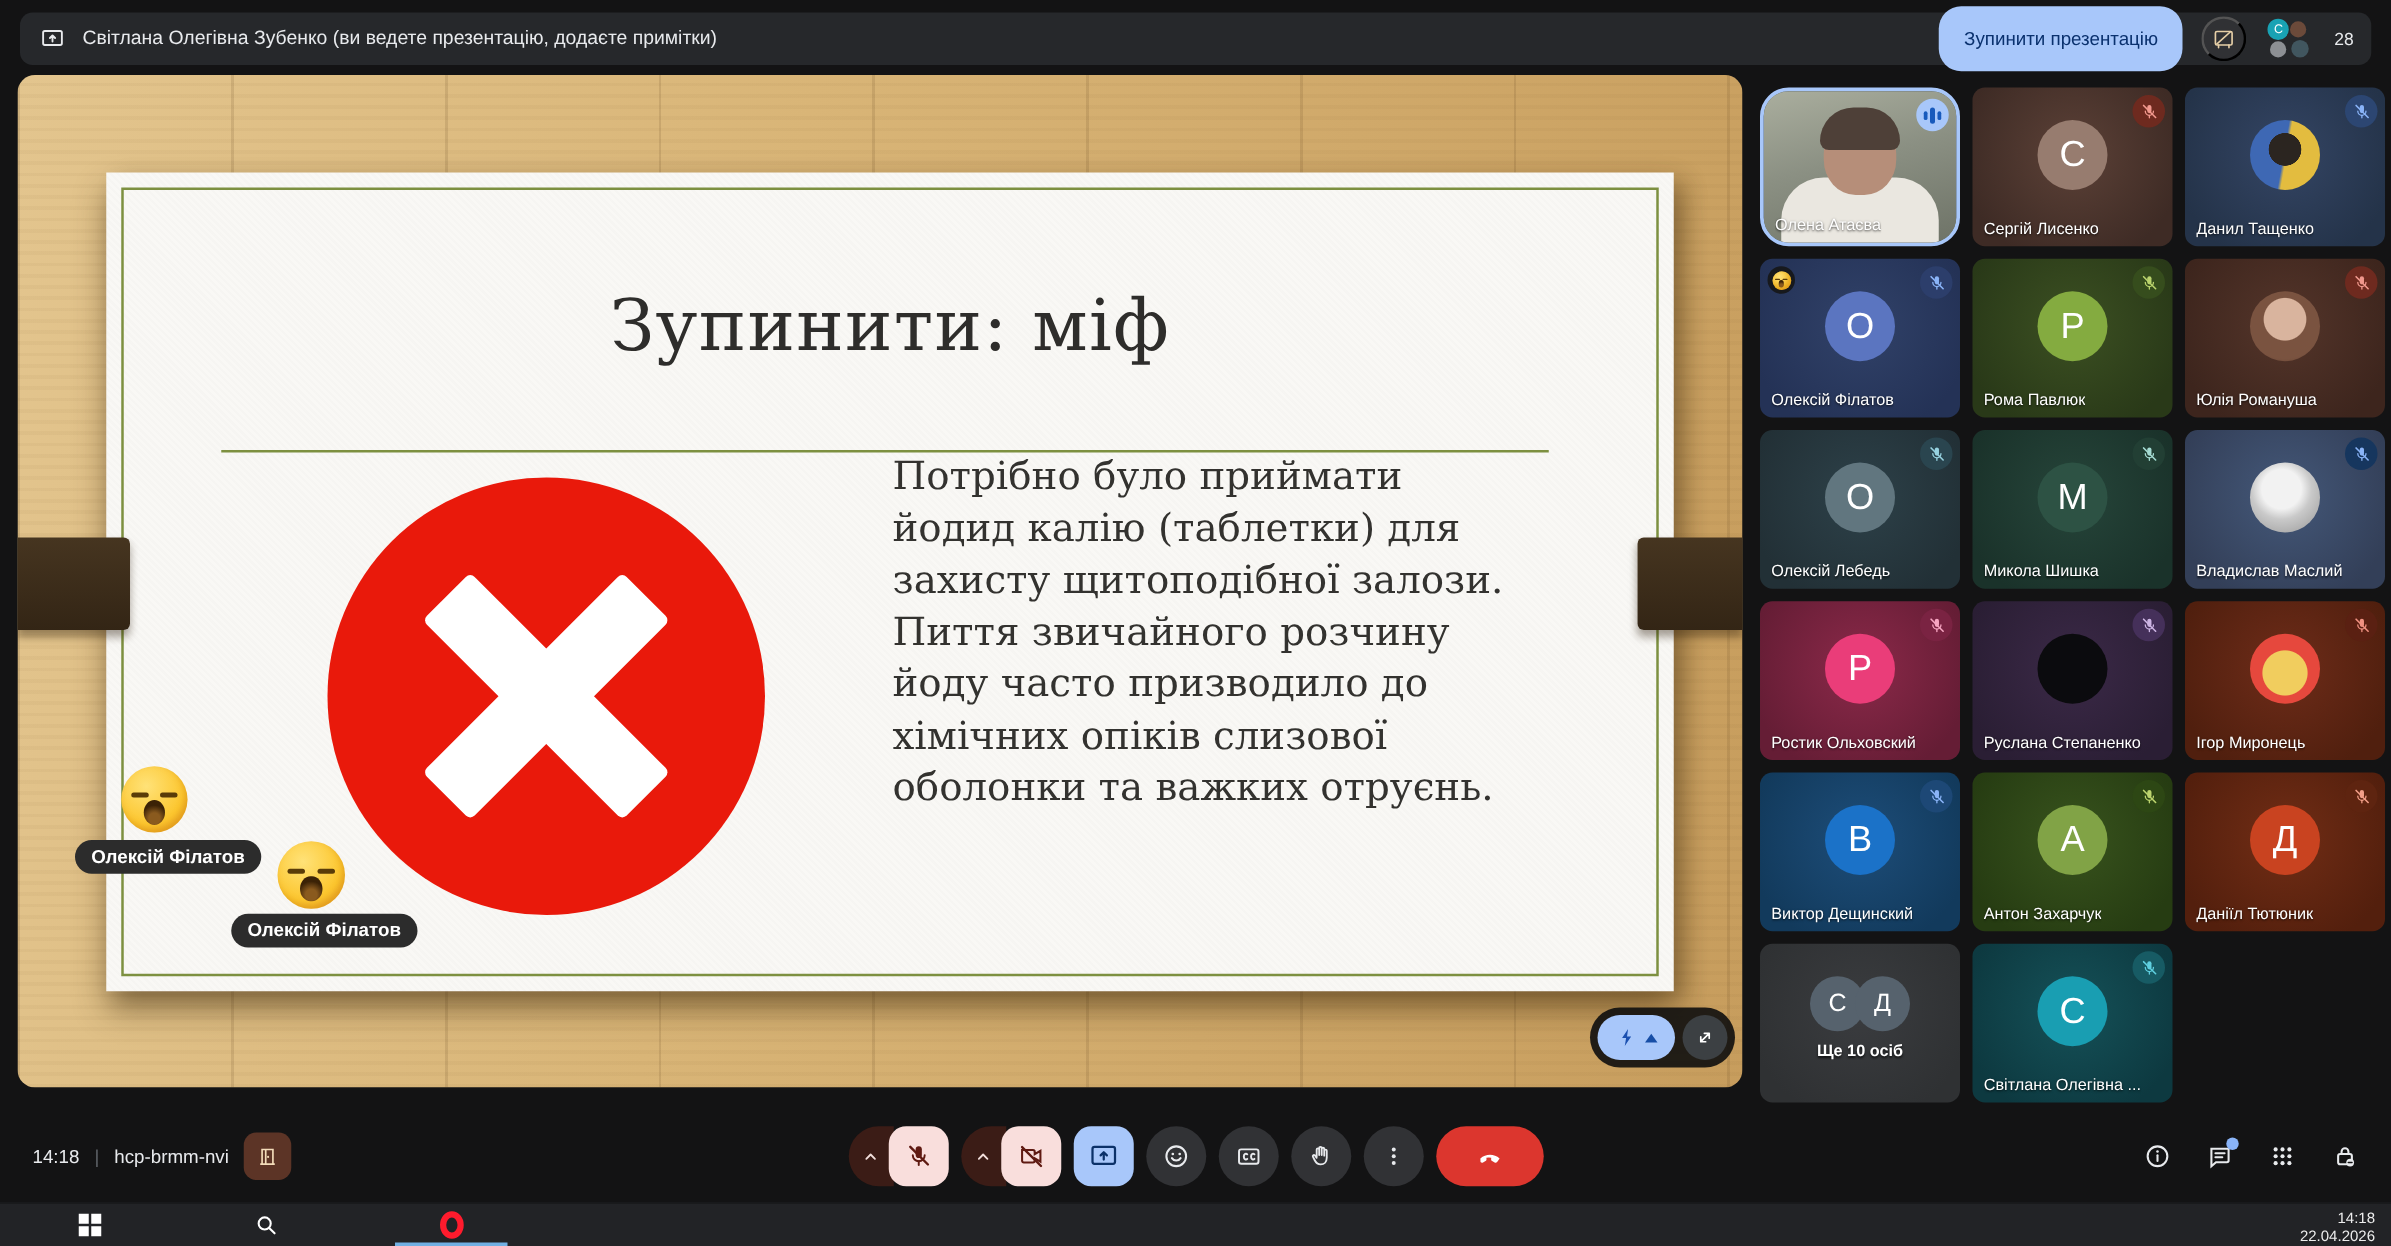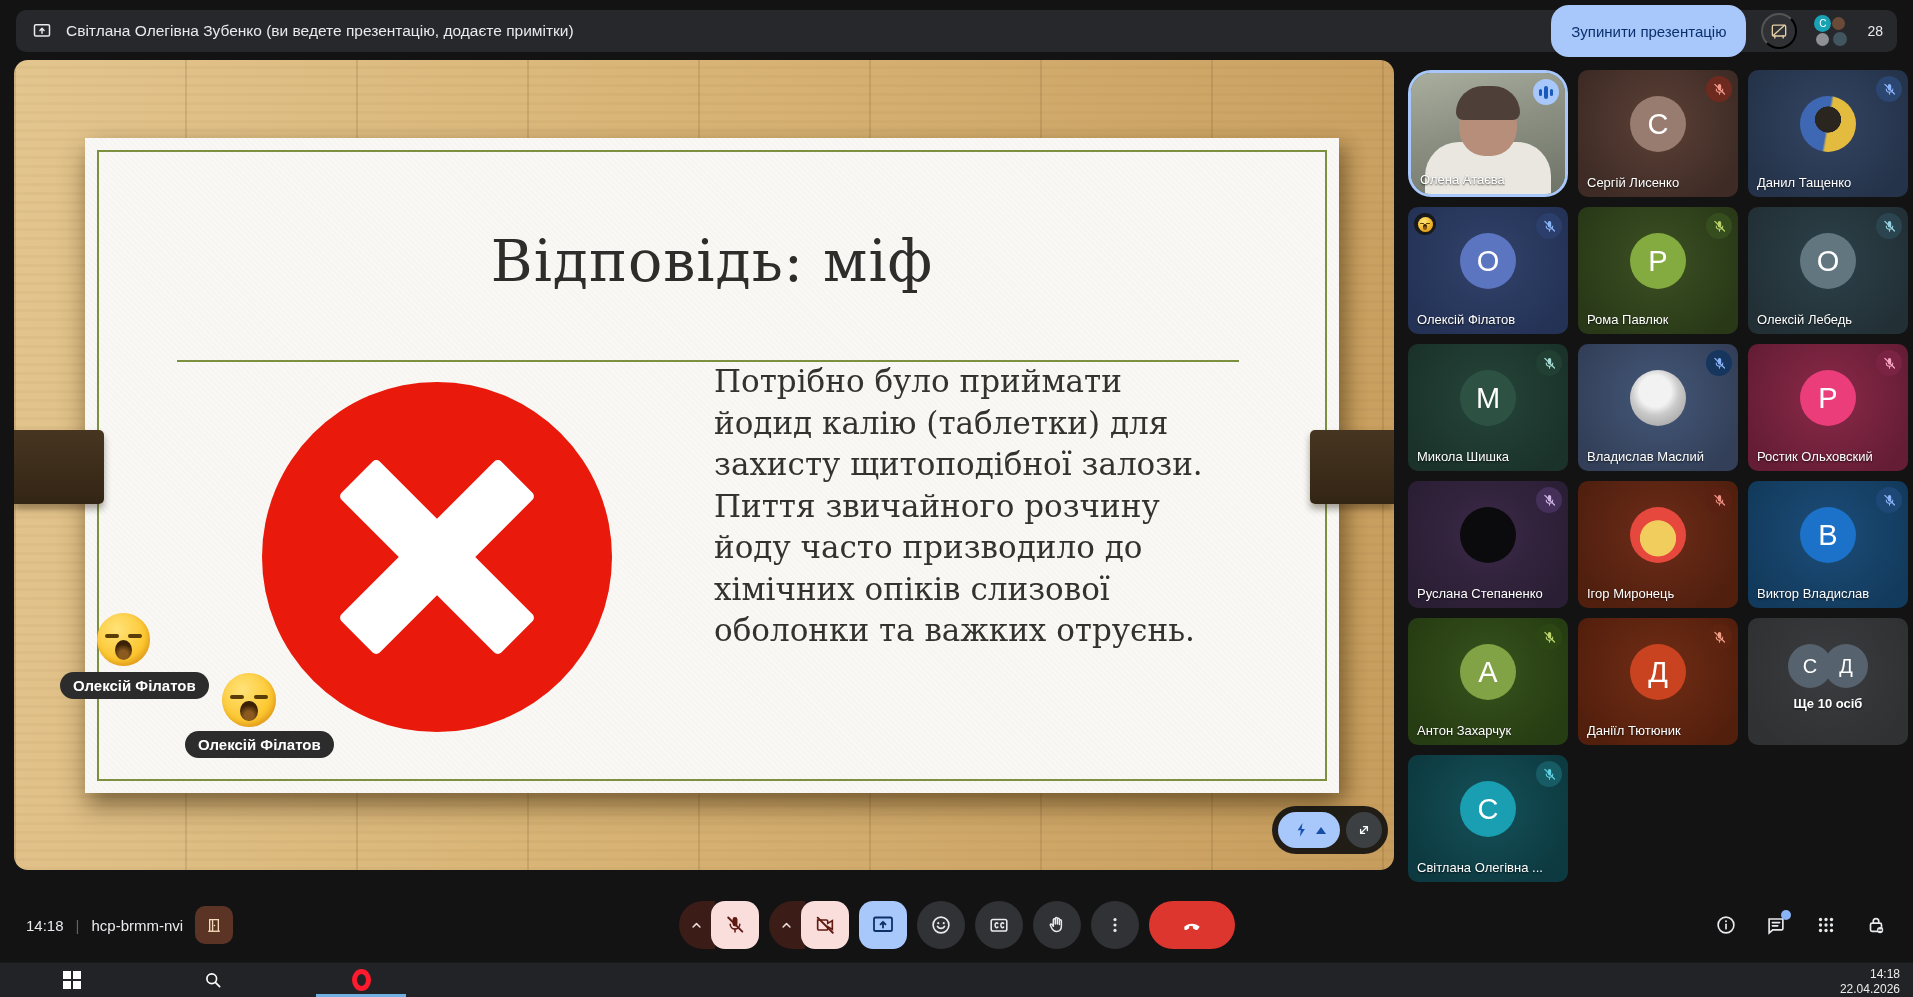--- a/index.html
+++ b/index.html
@@ -201,21 +201,21 @@
         <span class="cl cl3"></span>
         <span class="cl cl4"></span>
       </div>
       <span class="tb-count">28</span>
     </div>
   </div>
 
   <div class="main">
     <div class="slide">
       <div class="slide-frame"></div>
-      <div class="slide-title">Відповідь: міф</div>
+      <div class="slide-title">Зупинити: міф</div>
       <div class="divider"></div>
       <div class="xcircle">
         <div class="xmark">
           <i class="xbar a"></i>
             <i class="xbar b"></i>
         </div>
       </div>
       <div class="slide-body">Потрібно було приймати йодид калію (таблетки) для захисту щитоподібної залози. Пиття звичайного розчину йоду часто призводило до хімічних опіків слизової оболонки та важких отруєнь.</div>
     </div>
 
@@ -317,20 +317,31 @@
           <span class="avatar-letter">Р</span>
         </div>
 
       <div class="mic-badge" style="background: rgb(54, 77, 29); color: rgb(186, 211, 109);">
         <svg class="ic15" viewBox="0 0 24 24">
             <use href="#ic-micoff"></use>
           </svg>
       </div>
       <div class="tile-name">Рома Павлюк</div>
     </div>
+      <div class="tile" style="background: radial-gradient(circle at 50% 42%, rgb(84, 53, 42) 0%, rgb(61, 37, 29) 82%);">
+
+      <div class="avatar ph-woman"></div>
+
+      <div class="mic-badge" style="background: rgb(110, 42, 31); color: rgb(240, 152, 141);">
+        <svg class="ic15" viewBox="0 0 24 24">
+            <use href="#ic-micoff"></use>
+          </svg>
+      </div>
+      <div class="tile-name">Юлія Романуша</div>
+    </div>
       <div class="tile" style="background: radial-gradient(circle at 50% 42%, rgb(45, 65, 73) 0%, rgb(34, 48, 54) 82%);">
 
       <div class="avatar" style="background: rgb(97, 118, 127);">
           <span class="avatar-letter">О</span>
         </div>
 
       <div class="mic-badge" style="background: rgb(42, 69, 79); color: rgb(151, 210, 224);">
         <svg class="ic15" viewBox="0 0 24 24">
             <use href="#ic-micoff"></use>
           </svg>
@@ -402,21 +413,21 @@
 
       <div class="avatar" style="background: rgb(27, 114, 200);">
           <span class="avatar-letter">В</span>
         </div>
 
       <div class="mic-badge" style="background: rgb(29, 72, 118); color: rgb(138, 180, 248);">
         <svg class="ic15" viewBox="0 0 24 24">
             <use href="#ic-micoff"></use>
           </svg>
       </div>
-      <div class="tile-name">Виктор Владислав</div>
+      <div class="tile-name">Виктор Дещинский</div>
     </div>
       <div class="tile" style="background: radial-gradient(circle at 50% 42%, rgb(56, 83, 29) 0%, rgb(38, 60, 18) 82%);">
 
       <div class="avatar" style="background: rgb(129, 163, 70);">
           <span class="avatar-letter">А</span>
         </div>
 
       <div class="mic-badge" style="background: rgb(45, 71, 20); color: rgb(188, 212, 110);">
         <svg class="ic15" viewBox="0 0 24 24">
             <use href="#ic-micoff"></use>

